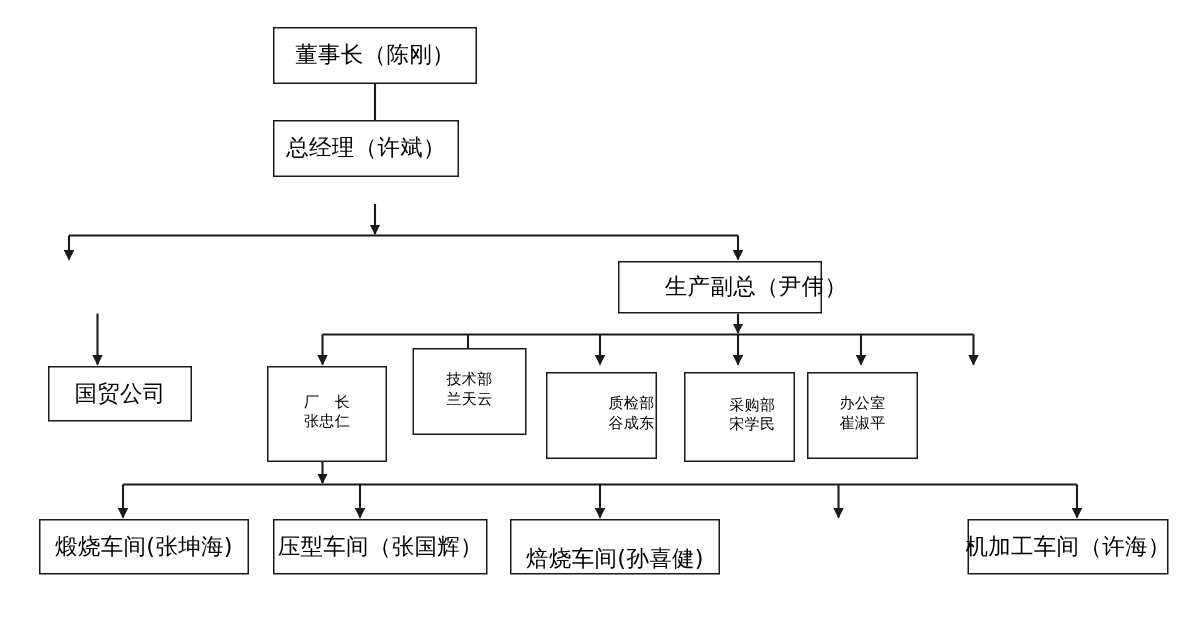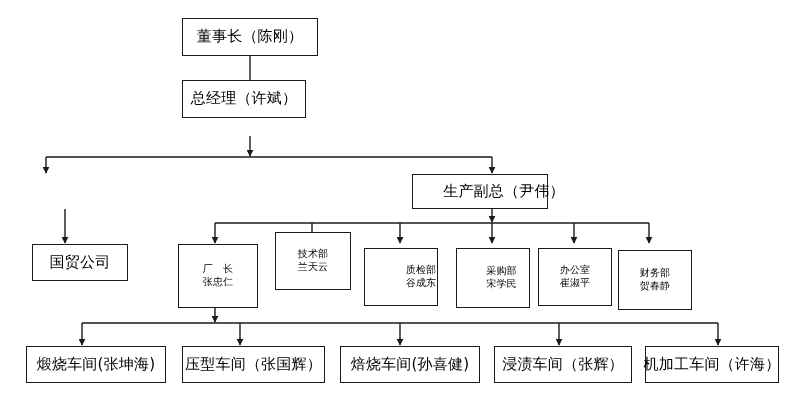--- a/index.html
+++ b/index.html
@@ -126,38 +126,31 @@
   <div class="node two-line" style="left:456px; top:248px; width:74px; height:60px;padding-left:17px;">
     <span>采购部</span>
     <span class="line2">宋学民</span>
   </div>
 
   <div class="node two-line" style="left:538px; top:248px; width:74px; height:58px;">
     <span>办公室</span>
     <span class="line2">崔淑平</span>
   </div>
 
-  <div class="node two-line" style="left:618px; top:250px; width:74px; height:60px;">
-    <span>财务部</span>
-    <span class="line2">贺春静</span>
-  </div>
 
   <div class="node wide" style="left:26px; top:346px; width:140px; height:37px;">
     <span>煅烧车间(张坤海)</span>
   </div>
 
   <div class="node wide" style="left:182px; top:346px; width:143px; height:37px;">
     <span>压型车间（张国辉）</span>
   </div>
 
-  <div class="node wide" style="left:340px; top:346px; width:140px; height:37px;">
+  <div class="node wide" style="left:340px; top:346px; width:140px; height:37px;justify-content:flex-end;">
     <span>焙烧车间(孙喜健)</span>
   </div>
 
-  <div class="node wide" style="left:494px; top:346px; width:138px; height:37px;">
-    <span>浸渍车间（张辉）</span>
-  </div>
 
   <div class="node wide" style="left:645px; top:346px; width:134px; height:37px;">
     <span>机加工车间（许海）</span>
   </div>
 
 </div>
 
 </body></html>

